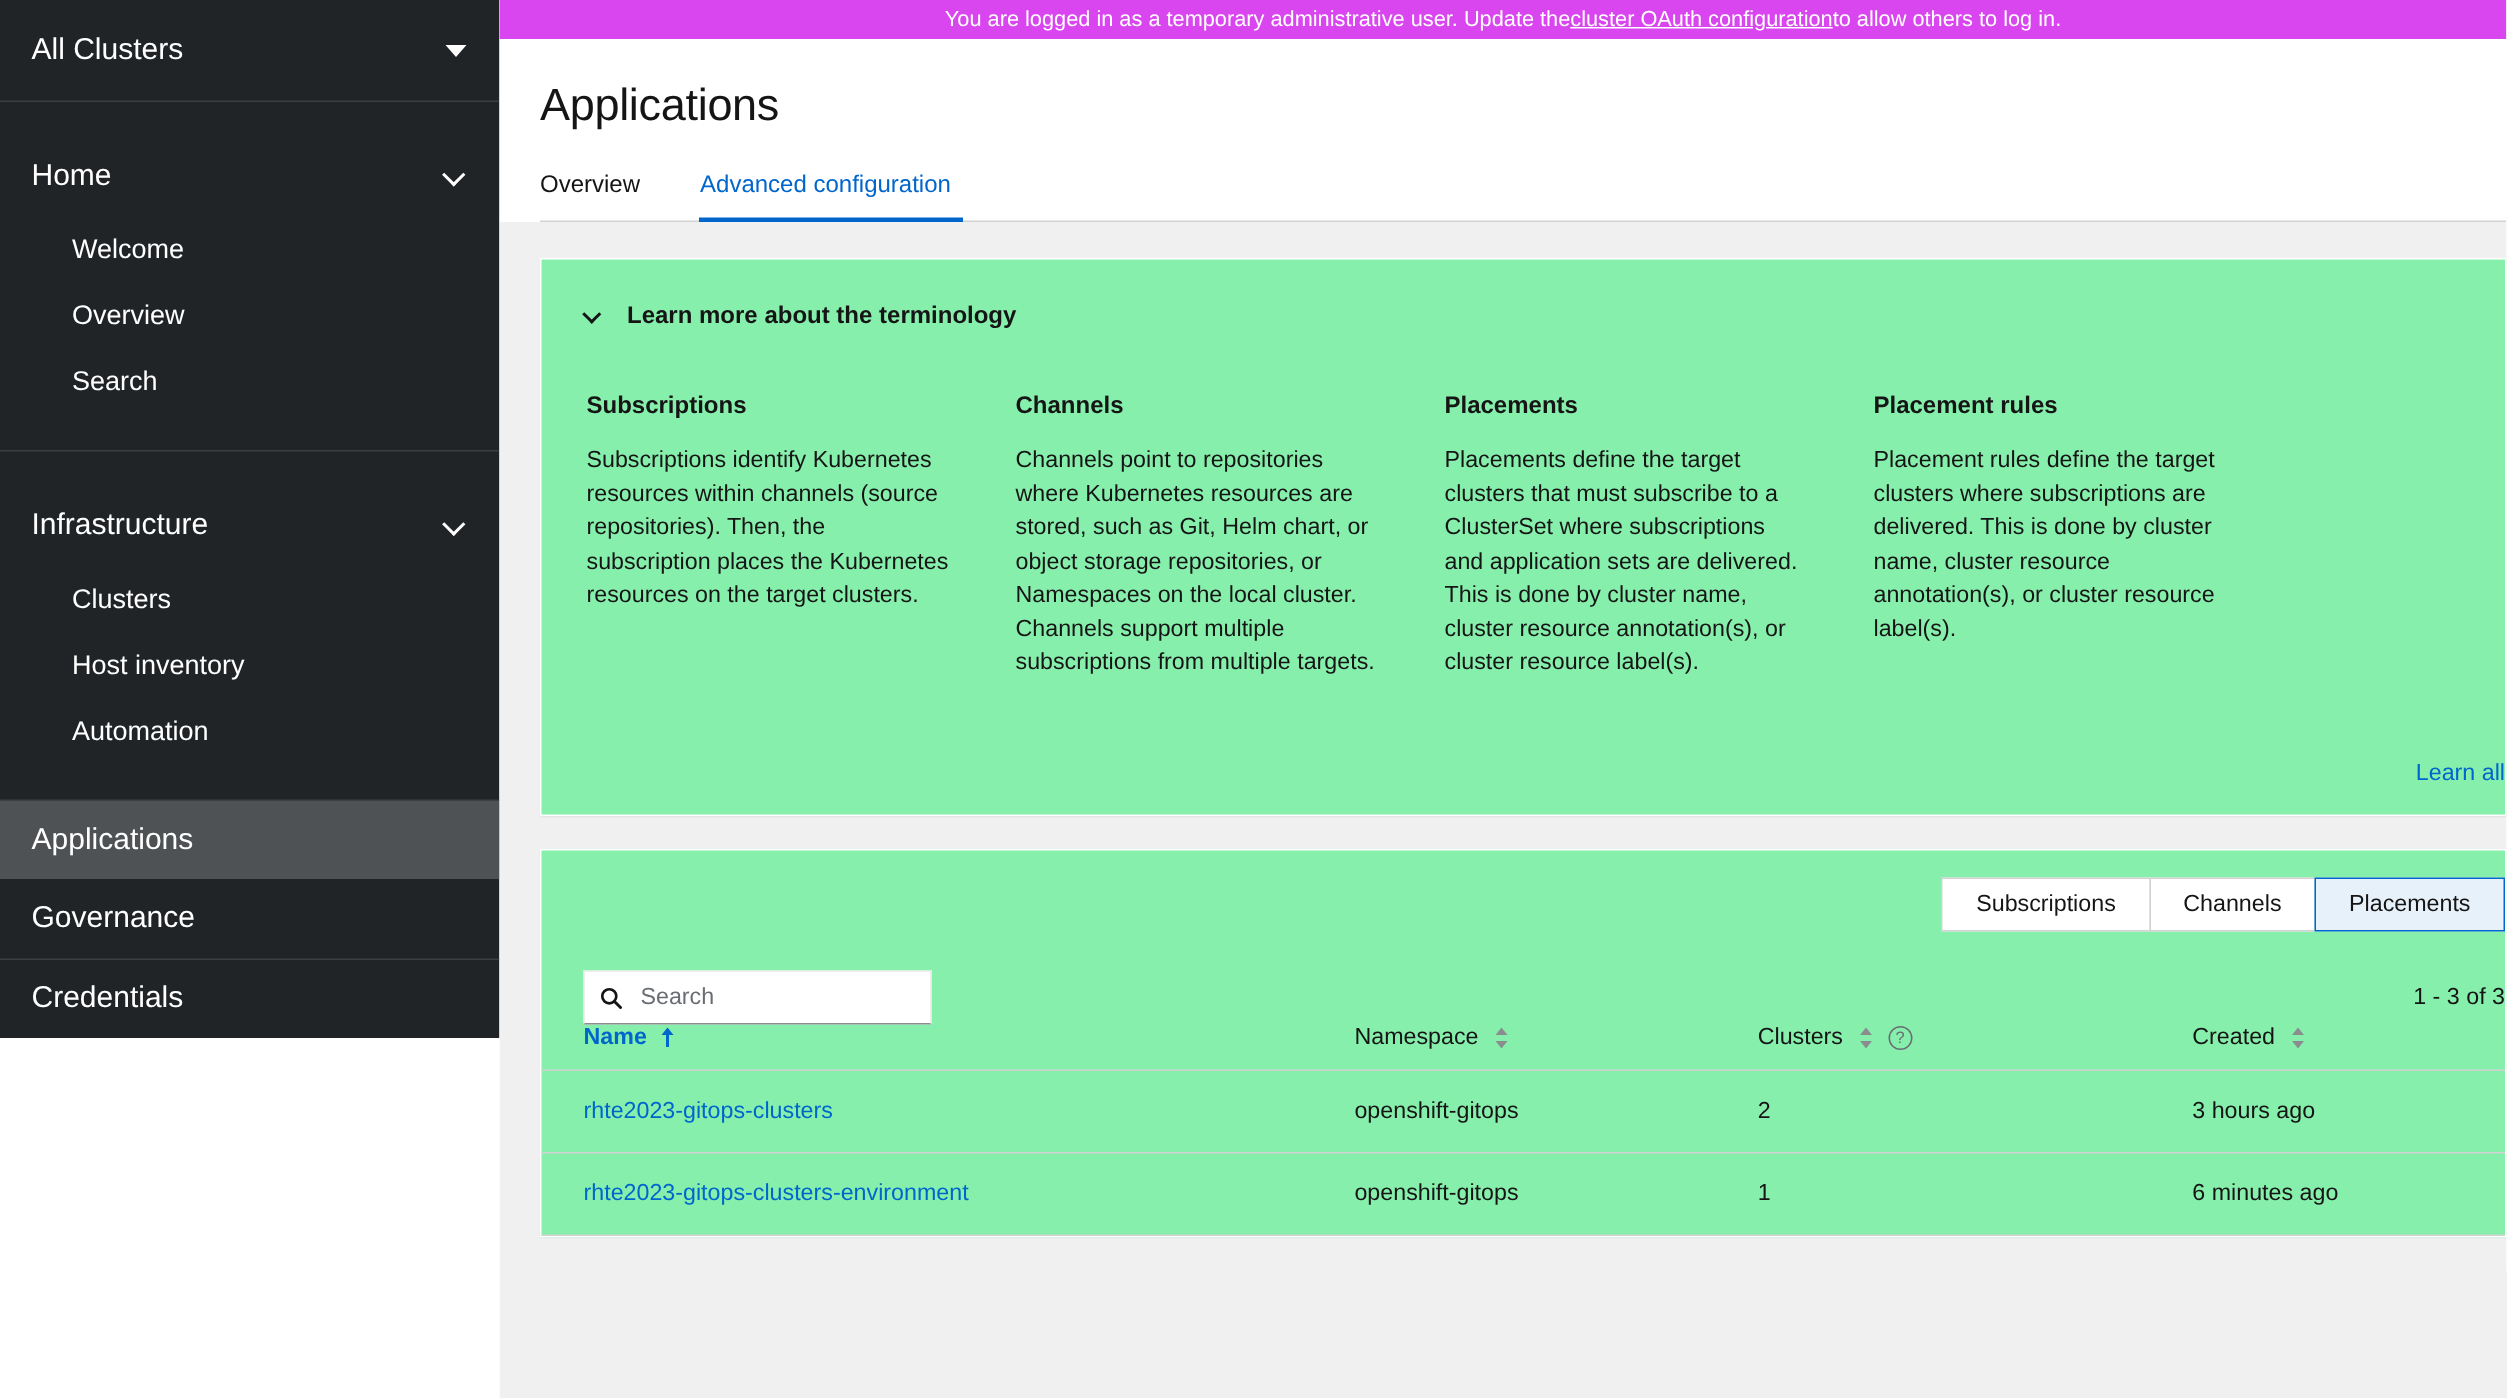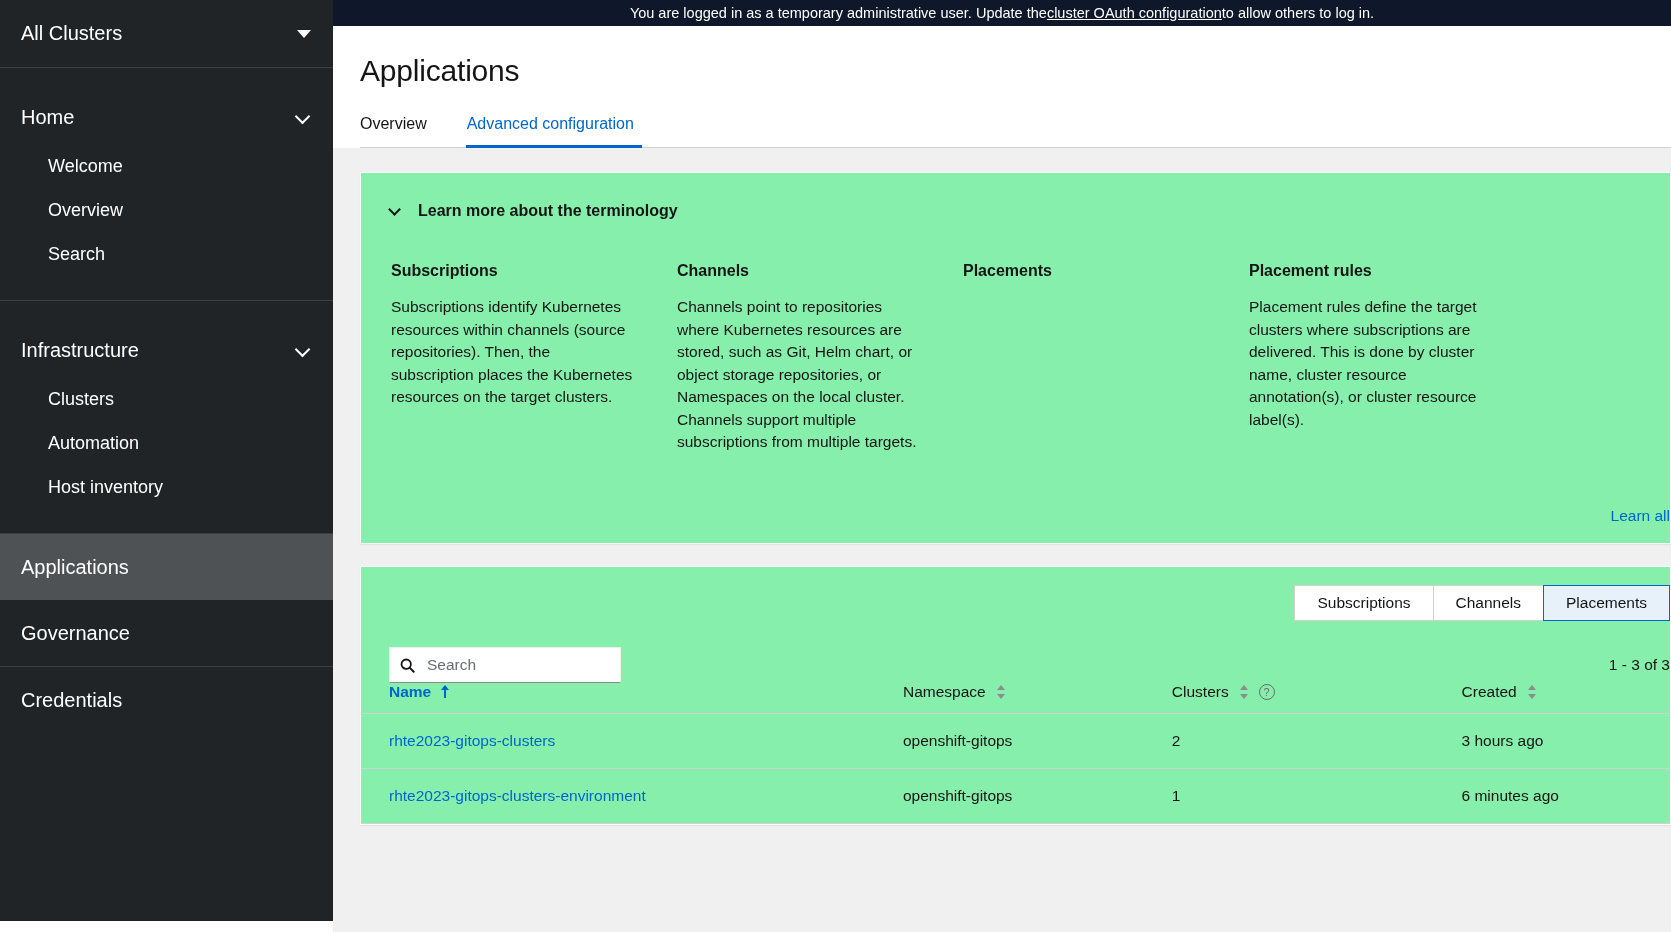--- a/index.html
+++ b/index.html
@@ -8,21 +8,21 @@
     width: 1671px; height: 932px;
     overflow: hidden;
     font-family: "Liberation Sans", sans-serif;
     background: #ffffff;
     color: #151515;
   }
   #app { display: flex; width: 1671px; height: 932px; position: relative; }
 
   
   .sidebar {
-    width: 333px; min-width: 333px; height: 921px;
+    width: 333px; min-width: 333px; height: 692px;
     background: #212427;
     color: #ffffff;
     display: flex; flex-direction: column;
   }
   .cluster-selector {
     height: 68px; min-height: 68px;
     display: flex; align-items: center; justify-content: space-between;
     padding: 0 22px 0 21px;
     border-bottom: 1px solid #3c3f42;
     cursor: pointer;
@@ -63,21 +63,21 @@
   .nav-sep { height: 1px; background: #3c3f42; }
 
   
   .main {
     flex: 1; height: 932px; position: relative;
     background: #ffffff; display: flex; flex-direction: column;
     overflow: hidden;
   }
   .banner {
     height: 26px; min-height: 26px;
-    background: #0f172a; color: #ffffff;
+    background: #d946ef; color: #ffffff;
     display: flex; align-items: center; justify-content: center;
     font-size: 14.5px; width: 100%;
   }
   .banner a { color: #ffffff; }
 
   .page-head { background: #ffffff; padding: 28px 0 0 27px; }
   .page-title { font-size: 30px; font-weight: 400; color: #151515; letter-spacing: -0.2px; }
   .tabs { display: flex; margin-top: 27px; border-bottom: 1px solid #d2d2d2; }
   .tab {
     font-size: 16px; color: #151515; padding: 0 8px 14px 0;
@@ -229,24 +229,24 @@
 
     <div class="nav-group">
       <div class="nav-group-header">
         <span class="title">Infrastructure</span>
         <span class="chev"></span>
       </div>
       <div class="nav-item">
         <span>Clusters</span>
       </div>
       <div class="nav-item">
+        <span>Host inventory</span>
+      </div>
+      <div class="nav-item">
         <span>Automation</span>
-      </div>
-      <div class="nav-item">
-        <span>Host inventory</span>
       </div>
     </div>
 
     <div class="nav-top active">
       <span>Applications</span>
     </div>
     <div class="nav-top">
       <span>Governance</span>
     </div>
     <div class="nav-sep"></div>
@@ -287,20 +287,21 @@
           <div class="term-col">
             <h4>Subscriptions</h4>
             <p>Subscriptions identify Kubernetes resources within channels (source repositories). Then, the subscription places the Kubernetes resources on the target clusters.</p>
           </div>
           <div class="term-col">
             <h4>Channels</h4>
             <p>Channels point to repositories where Kubernetes resources are stored, such as Git, Helm chart, or object storage repositories, or Namespaces on the local cluster. Channels support multiple subscriptions from multiple targets.</p>
           </div>
           <div class="term-col">
             <h4>Placements</h4>
+            <p>Placements define the target clusters that must subscribe to a ClusterSet where subscriptions and application sets are delivered. This is done by cluster name, cluster resource annotation(s), or cluster resource label(s).</p>
           </div>
           <div class="term-col">
             <h4>Placement rules</h4>
             <p>Placement rules define the target clusters where subscriptions are delivered. This is done by cluster name, cluster resource annotation(s), or cluster resource label(s).</p>
           </div>
         </div>
         <div class="view-all">Learn all</div>
       </div>
 
       <div class="card table-card">

